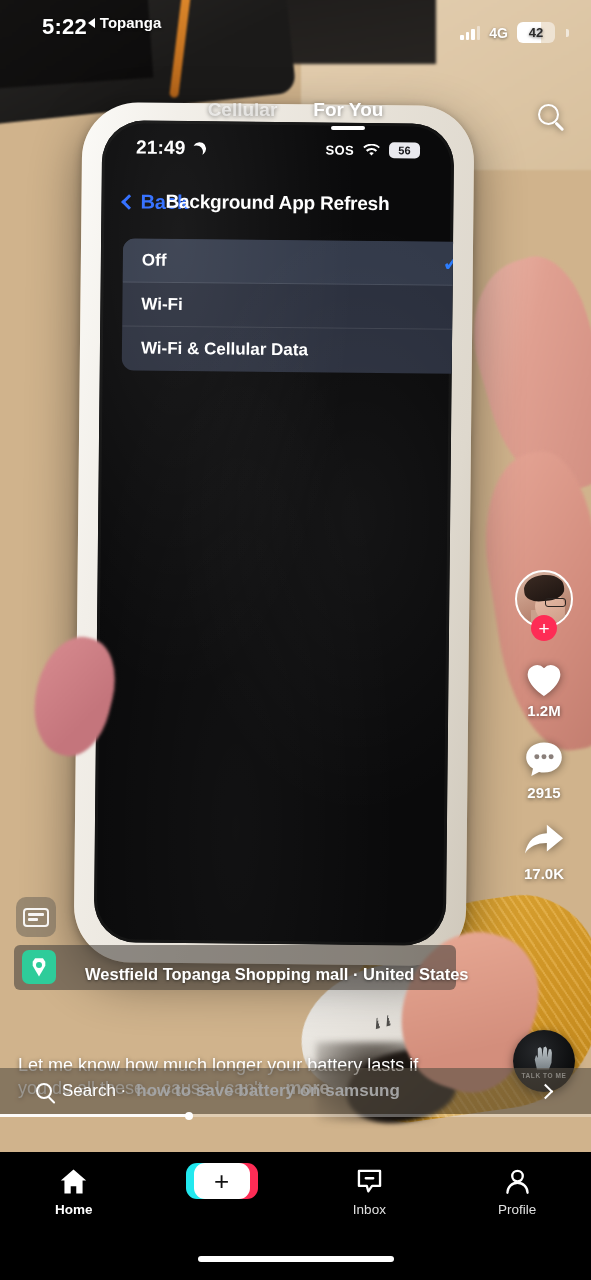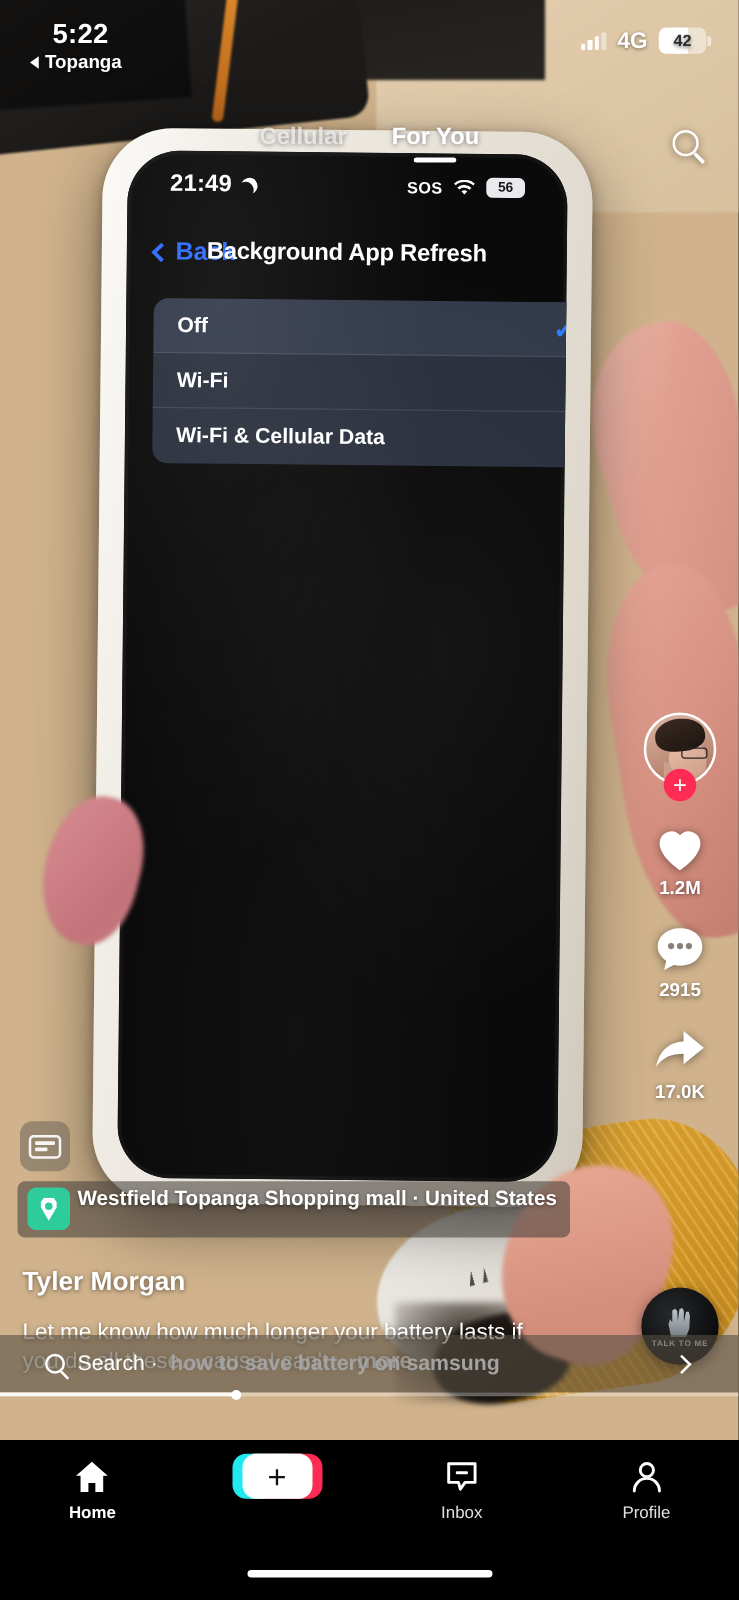--- a/index.html
+++ b/index.html
@@ -178,32 +178,32 @@
     border-radius:50% 40% 40% 50%; transform:rotate(-12deg); filter:blur(2px);
   }
 
   
   .status-bar {
     position:absolute; left:0; right:0; top:0; height:58px; z-index:30;
     display:flex; align-items:flex-start; justify-content:space-between;
     padding:14px 22px 0 24px; color:#fff;
     text-shadow:0 1px 3px rgba(0,0,0,.5);
   }
-  .sb-left { display:flex; flex-direction:column; align-items:flex-start; gap:1px; }
+  .sb-left { display:flex; flex-direction:row; align-items:flex-start; gap:1px; }
   .sb-time { font-size:22px; font-weight:700; letter-spacing:.2px; margin-left:18px; }
   .sb-return { display:flex; align-items:center; gap:5px; font-size:15px; font-weight:600; }
   .tri-left { width:0;height:0; border-top:5px solid transparent; border-bottom:5px solid transparent;
               border-right:7px solid #fff; }
   .sb-right { display:flex; align-items:center; gap:9px; padding-top:8px; }
   .bars { display:flex; align-items:flex-end; gap:2px; height:14px; }
   .bars i { width:3.5px; background:#fff; border-radius:1px; display:block; }
   .bars i:nth-child(1){height:5px} .bars i:nth-child(2){height:8px}
   .bars i:nth-child(3){height:11px} .bars i:nth-child(4){height:14px; background:rgba(255,255,255,.45)}
-  .net { font-size:18px; font-weight:600; }
-  .batt-wrap { display:flex; align-items:center; gap:1px; }
+  .net { font-size:14px; font-weight:600; }
+  .batt-wrap { display:flex; align-items:center; gap:11px; }
   .batt {
     width:38px; height:21px; border-radius:6px;
     background:linear-gradient(90deg,#fff 0 62%, rgba(255,255,255,.5) 62% 100%);
     color:#2b2b2b; font-size:13px; font-weight:700;
     display:flex; align-items:center; justify-content:center;
   }
   .batt-tip { width:3px; height:8px; border-radius:0 2px 2px 0; background:rgba(255,255,255,.6); }
 
   .top-tabs {
     position:absolute; left:0; right:0; top:92px; height:44px; z-index:30;
@@ -274,21 +274,21 @@
     width:40px; height:40px; border-radius:10px; background:rgba(120,110,96,.62);
     display:flex; align-items:center; justify-content:center;
   }
   .cc-inner { width:26px; height:19px; border:2px solid rgba(255,255,255,.92); border-radius:4px;
               display:flex; flex-direction:column; justify-content:center; gap:2.5px; padding:0 3px; }
   .cc-inner i { display:block; height:2.5px; background:rgba(255,255,255,.92); border-radius:1px; }
   .cc-inner i:nth-child(1){ width:100% } .cc-inner i:nth-child(2){ width:60% }
 
   .loc-pill {
     position:absolute; left:14px; top:945px; z-index:30;
-    display:flex; align-items:flex-start; gap:6px;
+    display:flex; align-items:flex-end; gap:29px;
     background:rgba(70,66,60,.58); border-radius:6px; padding:5px 14px 6px 8px;
     max-width:442px;
   }
   .pin {
     width:34px; height:34px; border-radius:7px; background:#2ecc9a;
     display:flex; align-items:center; justify-content:center; flex:none;
   }
   .pin-g { width:15px; height:19px; background:#fff;
            clip-path:polygon(50% 100%, 8% 44%, 8% 22%, 24% 4%, 76% 4%, 92% 22%, 92% 44%);
            position:relative; }
@@ -513,21 +513,20 @@
 
   <div class="loc-pill">
     <span class="pin">
         <span class="pin-g"></span>
       </span>
     <span class="loc-txt">
       <span class="loc-name">Westfield Topanga Shopping mall · United States</span>
     </span>
   </div>
 
-  <div class="author">Tyler Morgan</div>
   <div class="caption">
     <span>Let me know how much longer your battery lasts if you do all these…cause I can't…</span>
     <span class="more">more</span>
   </div>
 
   <div class="search-bar">
     <span class="sb-mag"></span>
     <span class="sb-label">Search ·</span>
     <span class="sb-query">how to save battery on samsung</span>
     <span class="chev-r"></span>

